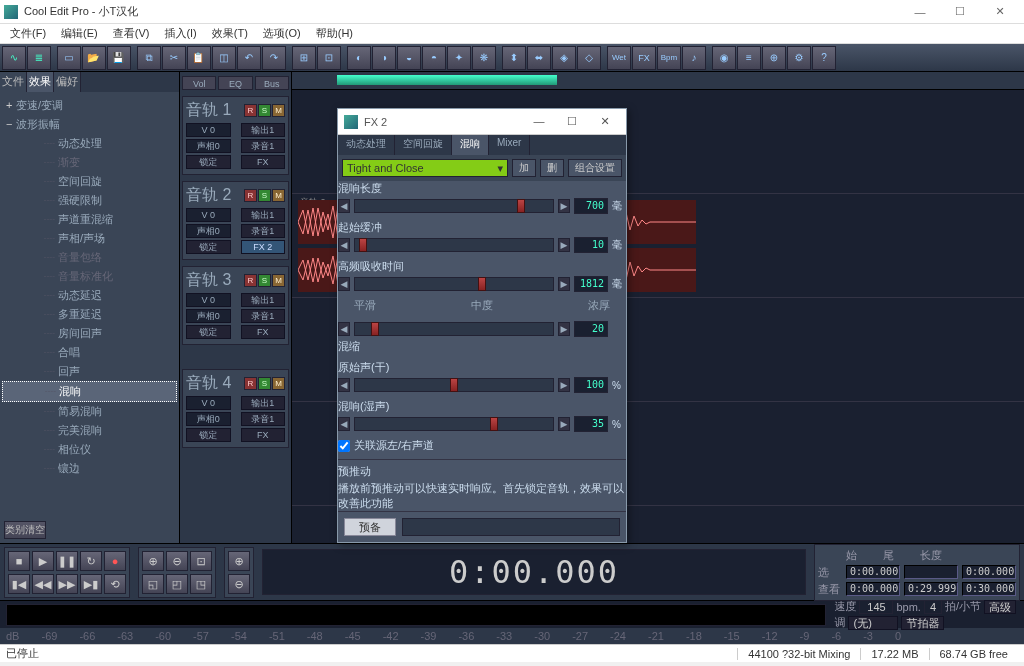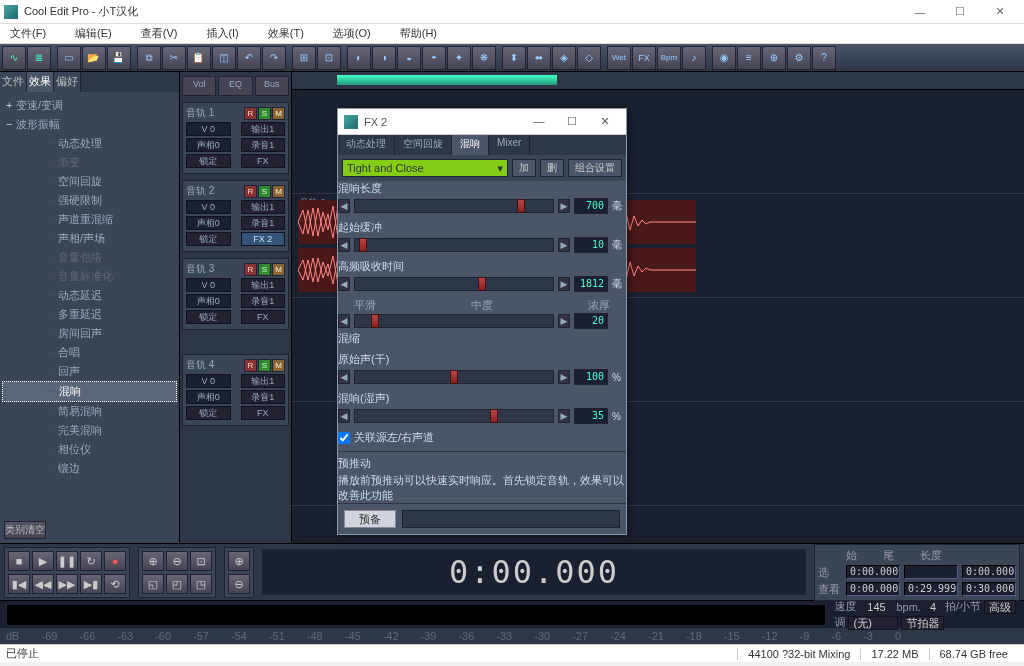--- a/index.html
+++ b/index.html
@@ -2,21 +2,21 @@
 <html><head>
 <meta charset="utf-8">
 <style>
 *{margin:0;padding:0;box-sizing:border-box;font-family:"Microsoft YaHei",Arial,sans-serif;font-size:11px;user-select:none}
 body{width:1024px;height:666px;background:#f0f0f0;overflow:hidden;position:relative}
 .titlebar{height:24px;background:#fff;display:flex;align-items:center;padding:0 4px;border-bottom:1px solid #ddd}
 .titlebar .logo{width:14px;height:14px;background:linear-gradient(135deg,#4a9 0%,#267 100%);margin-right:6px}
 .titlebar .title{color:#333;flex:1}
 .titlebar .winbtns{display:flex;gap:0}
 .titlebar .winbtns span{width:40px;height:24px;display:flex;align-items:center;justify-content:center;color:#666}
-.menubar{height:20px;background:#fff;display:flex;align-items:center;padding:0 4px;gap:17px;border-bottom:1px solid #ddd}
+.menubar{height:20px;background:#fff;display:flex;align-items:center;padding:0 4px;gap:3px;border-bottom:1px solid #ddd}
 .menubar span{padding:2px 6px;color:#333}
 .toolbar{height:28px;background:linear-gradient(#4a5568,#2d3748);display:flex;align-items:center;padding:2px;gap:1px;border-bottom:1px solid #000}
 .tbtn{width:24px;height:24px;background:linear-gradient(#667,#445);border:1px solid #223;display:flex;align-items:center;justify-content:center;color:#9cf;font-size:10px}
 .tbtn.wave{color:#4fc}
 .tsep{width:4px}
 .workspace{display:flex;height:471px;background:#2d3748}
 .sidebar{width:180px;background:#3a4556;display:flex;flex-direction:column;border-right:1px solid #000}
 .stabs{display:flex;height:20px;background:#2d3748}
 .stab{padding:2px 2px;background:#3a4556;color:#bbb;border-right:1px solid #223;cursor:pointer}
 .stab.active{background:#4a5568;color:#fff}
@@ -24,24 +24,24 @@
 .tree-item{padding:2px 4px;white-space:nowrap;cursor:pointer}
 .tree-item.lvl1{padding-left:14px}
 .tree-item.lvl2{padding-left:32px}
 .tree-item.sel{background:#5a6578;color:#fff;border:1px dotted #fff}
 .tree-item.dim{color:#667}
 .tree-item .exp{display:inline-block;width:10px;color:#ccc}
 .sbtns{padding:4px;display:flex;flex-direction:row;gap:3px}
 .sbtn{height:18px;background:linear-gradient(#556,#445);border:1px solid #223;color:#bbb;text-align:center;line-height:16px;font-size:10px}
 .mixer{width:112px;background:#2d3748;display:flex;flex-direction:column;border-right:1px solid #000;padding-top:4px}
 .mxtabs{display:flex;gap:2px;padding:0 2px;margin-bottom:4px}
-.mxtab{flex:1;height:20px;background:#445;border:1px solid #223;color:#9ab;text-align:center;line-height:14px;font-size:9px}
+.mxtab{flex:1;height:14px;background:#445;border:1px solid #223;color:#9ab;text-align:center;line-height:14px;font-size:9px}
 .track-ctrl{background:#3a4556;border:1px solid #223;margin:2px;padding:3px}
 .tc-hdr{display:flex;justify-content:space-between;align-items:center;margin-bottom:2px}
-.tc-title{color:#9ab;font-size:10px}
+.tc-title{color:#9ab;font-size:16px}
 .tc-btns{display:flex;gap:1px}
 .tc-btn{width:13px;height:13px;font-size:8px;text-align:center;line-height:11px;border:1px solid #223}
 .tc-btn.r{background:#833;color:#fcc}
 .tc-btn.s{background:#383;color:#cfc}
 .tc-btn.m{background:#863;color:#fec}
 .tc-row{display:flex;gap:10px;margin-bottom:2px}
 .tc-cell{flex:1;height:14px;background:#223;border:1px solid #112;color:#9ab;text-align:center;line-height:12px;font-size:9px}
 .tc-cell.dark{background:#1a2030}
 .tc-cell.hl{background:#357;color:#cdf}
 .tracks{flex:1;background:#1a2030;position:relative;overflow:hidden}
@@ -88,21 +88,21 @@
 .fx-pbtn{height:18px;background:#4a5568;border:1px solid #223;color:#ccc;padding:0 6px;line-height:16px;font-size:10px}
 .fx-body{background:#4a5568}
 .fx-param{margin-bottom:6px}
 .fx-plabel{color:#cde;font-size:11px;margin-bottom:2px}
 .fx-prow{display:flex;align-items:center;gap:4px}
 .fx-arrow{width:12px;height:14px;background:#334;border:1px solid #223;color:#9ab;text-align:center;line-height:12px;font-size:9px}
 .fx-slider{flex:1;height:14px;background:#2d3748;border:1px solid #223;position:relative}
 .fx-thumb{position:absolute;top:-1px;width:8px;height:14px;background:linear-gradient(#b44,#822);border:1px solid #411}
 .fx-val{width:34px;height:16px;background:#1a2030;border:1px solid #223;color:#4fc;text-align:right;padding:0 3px;line-height:14px;font-family:monospace;font-size:10px}
 .fx-unit{color:#cde;font-size:10px;width:14px}
-.fx-scale{display:flex;justify-content:space-between;color:#9ab;font-size:10px;margin:2px 16px 0}
+.fx-scale{display:flex;justify-content:space-between;color:#9ab;font-size:10px;margin:2px 16px 8px}
 .fx-check{display:flex;align-items:center;gap:4px;color:#cde;margin:6px 0}
 .fx-check input{width:12px;height:12px}
 .fx-info{border-top:1px solid #334;padding-top:4px;color:#cde;font-size:10px}
 .fx-info-title{margin-bottom:2px}
 .fx-footer{display:flex;gap:6px;padding:6px;background:#4a5568;border-top:1px solid #334}
 .fx-fbtn{height:18px;background:#d0d4dc;border:1px solid #889;color:#333;padding:0 14px;line-height:16px;font-size:11px}
 .fx-progress{flex:1;height:18px;background:#2d3748;border:1px solid #223}
 </style>
 </head>
 <body>

